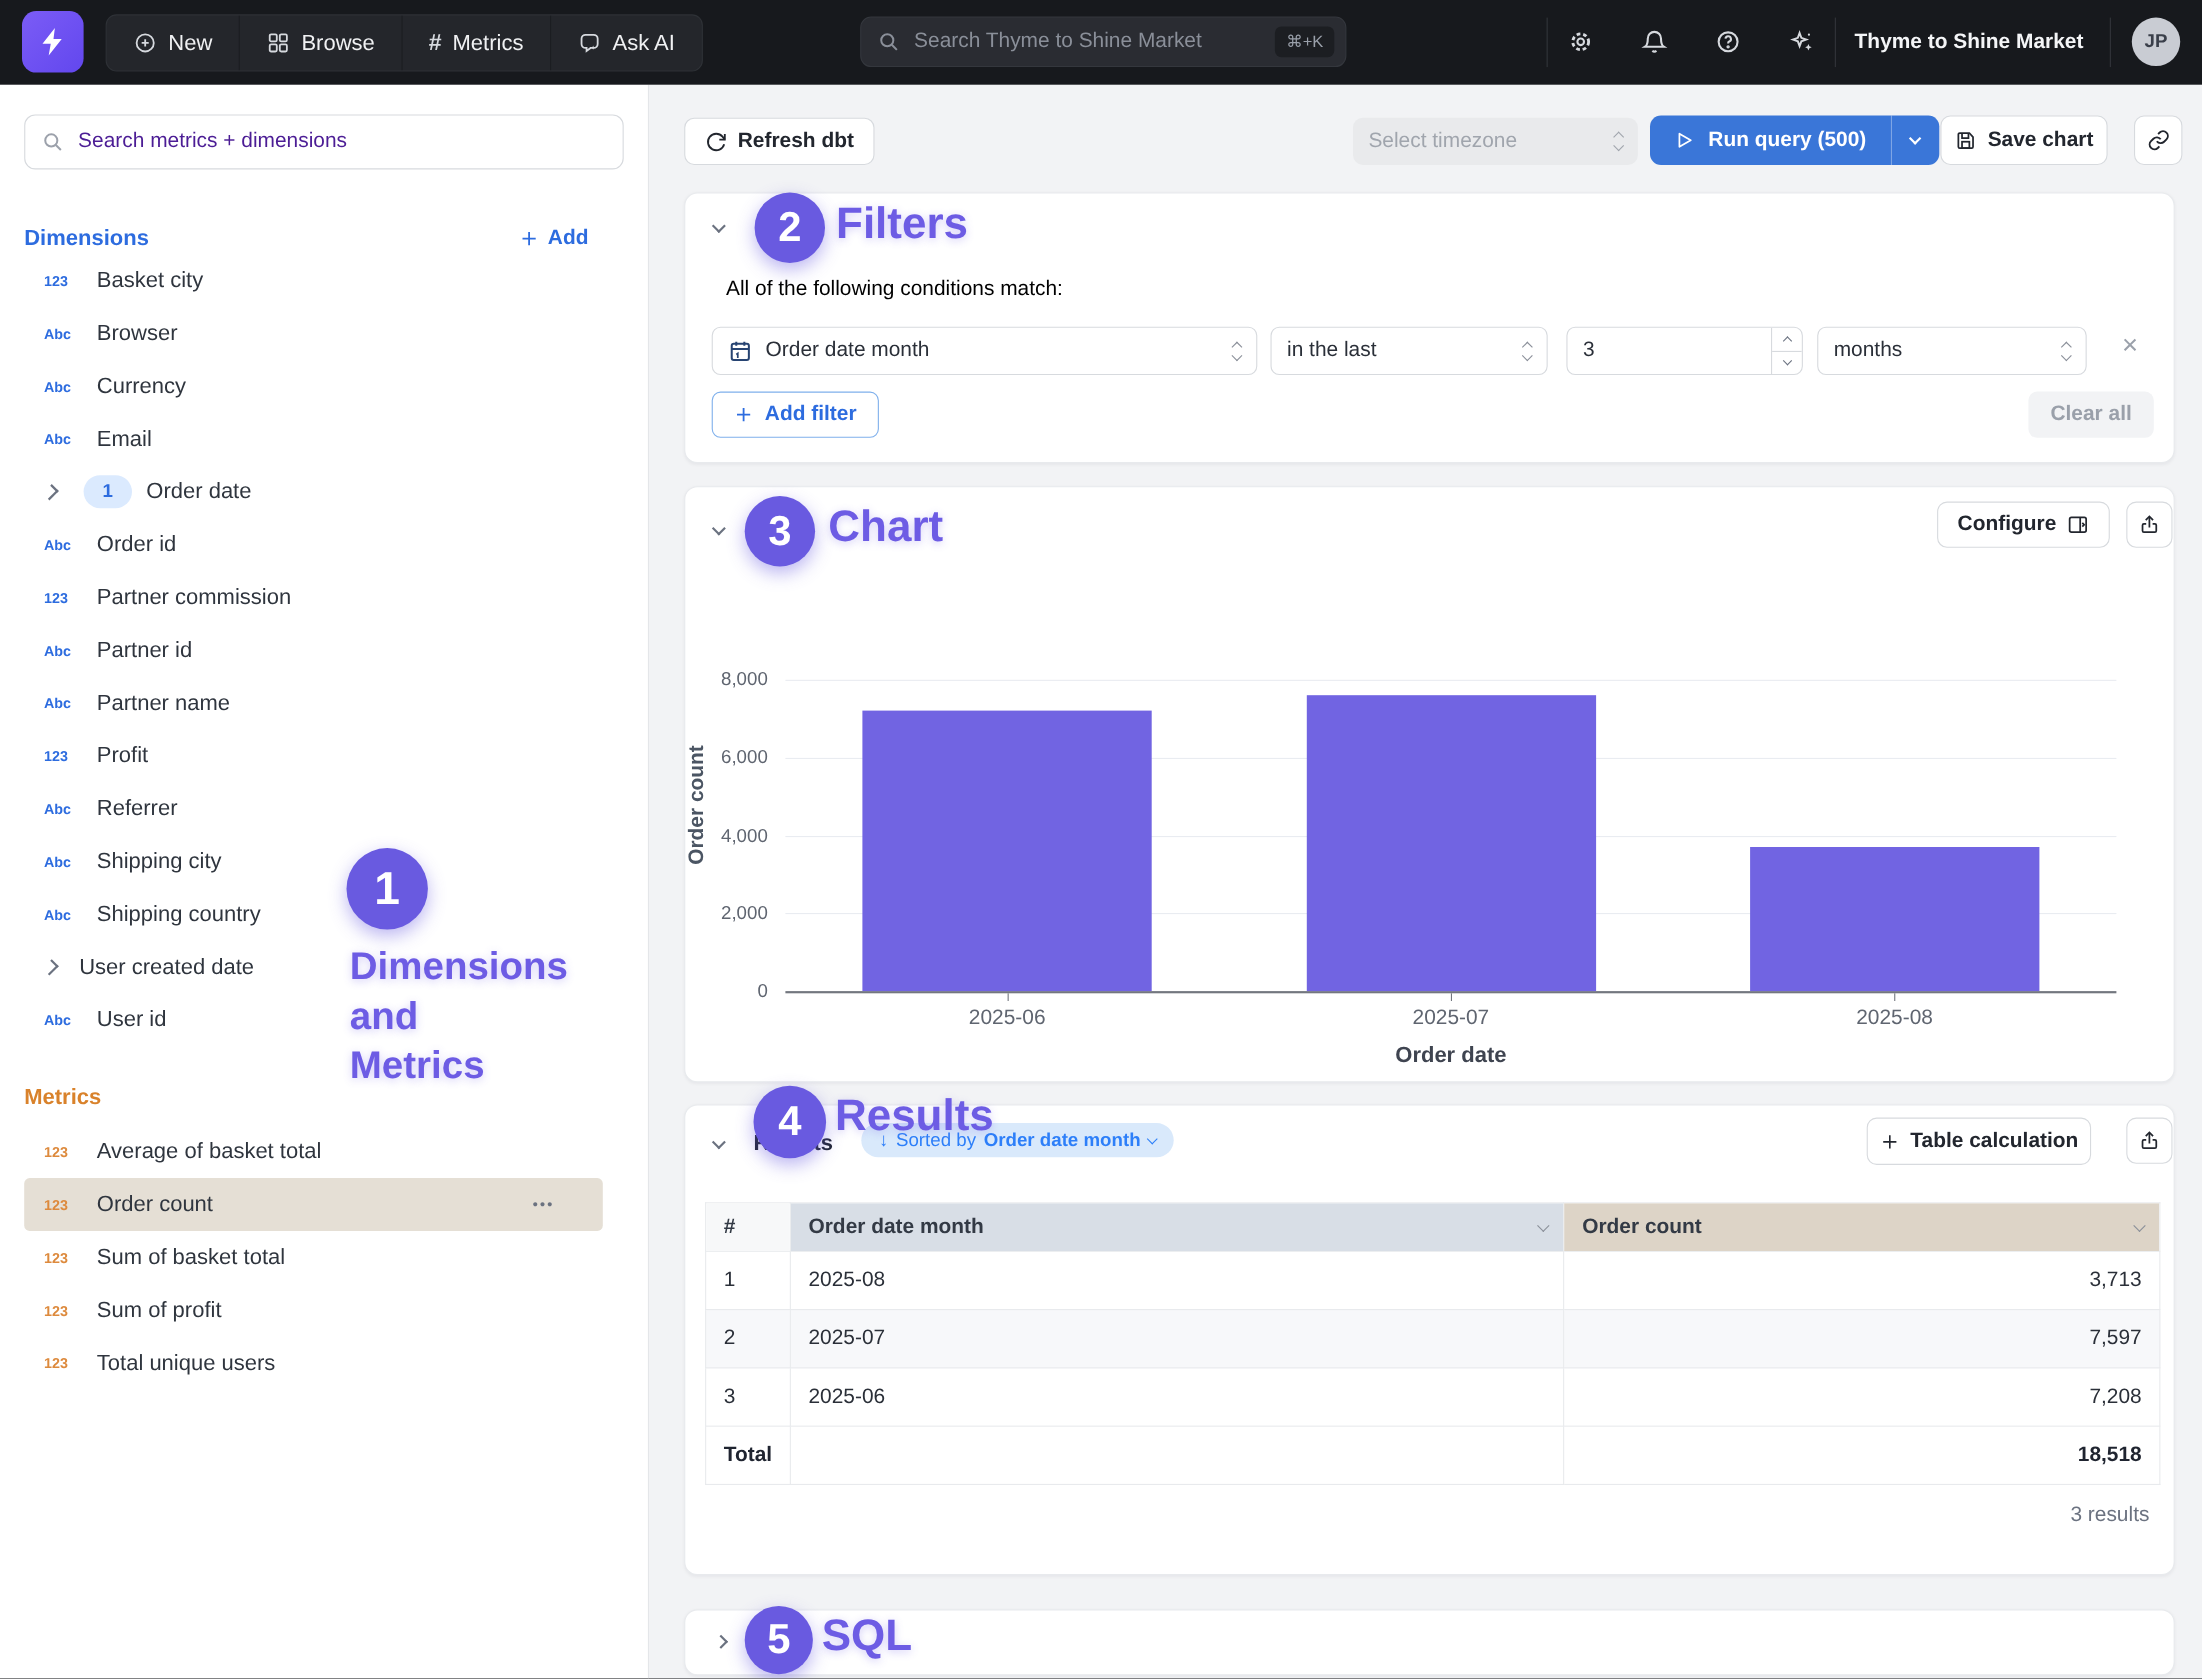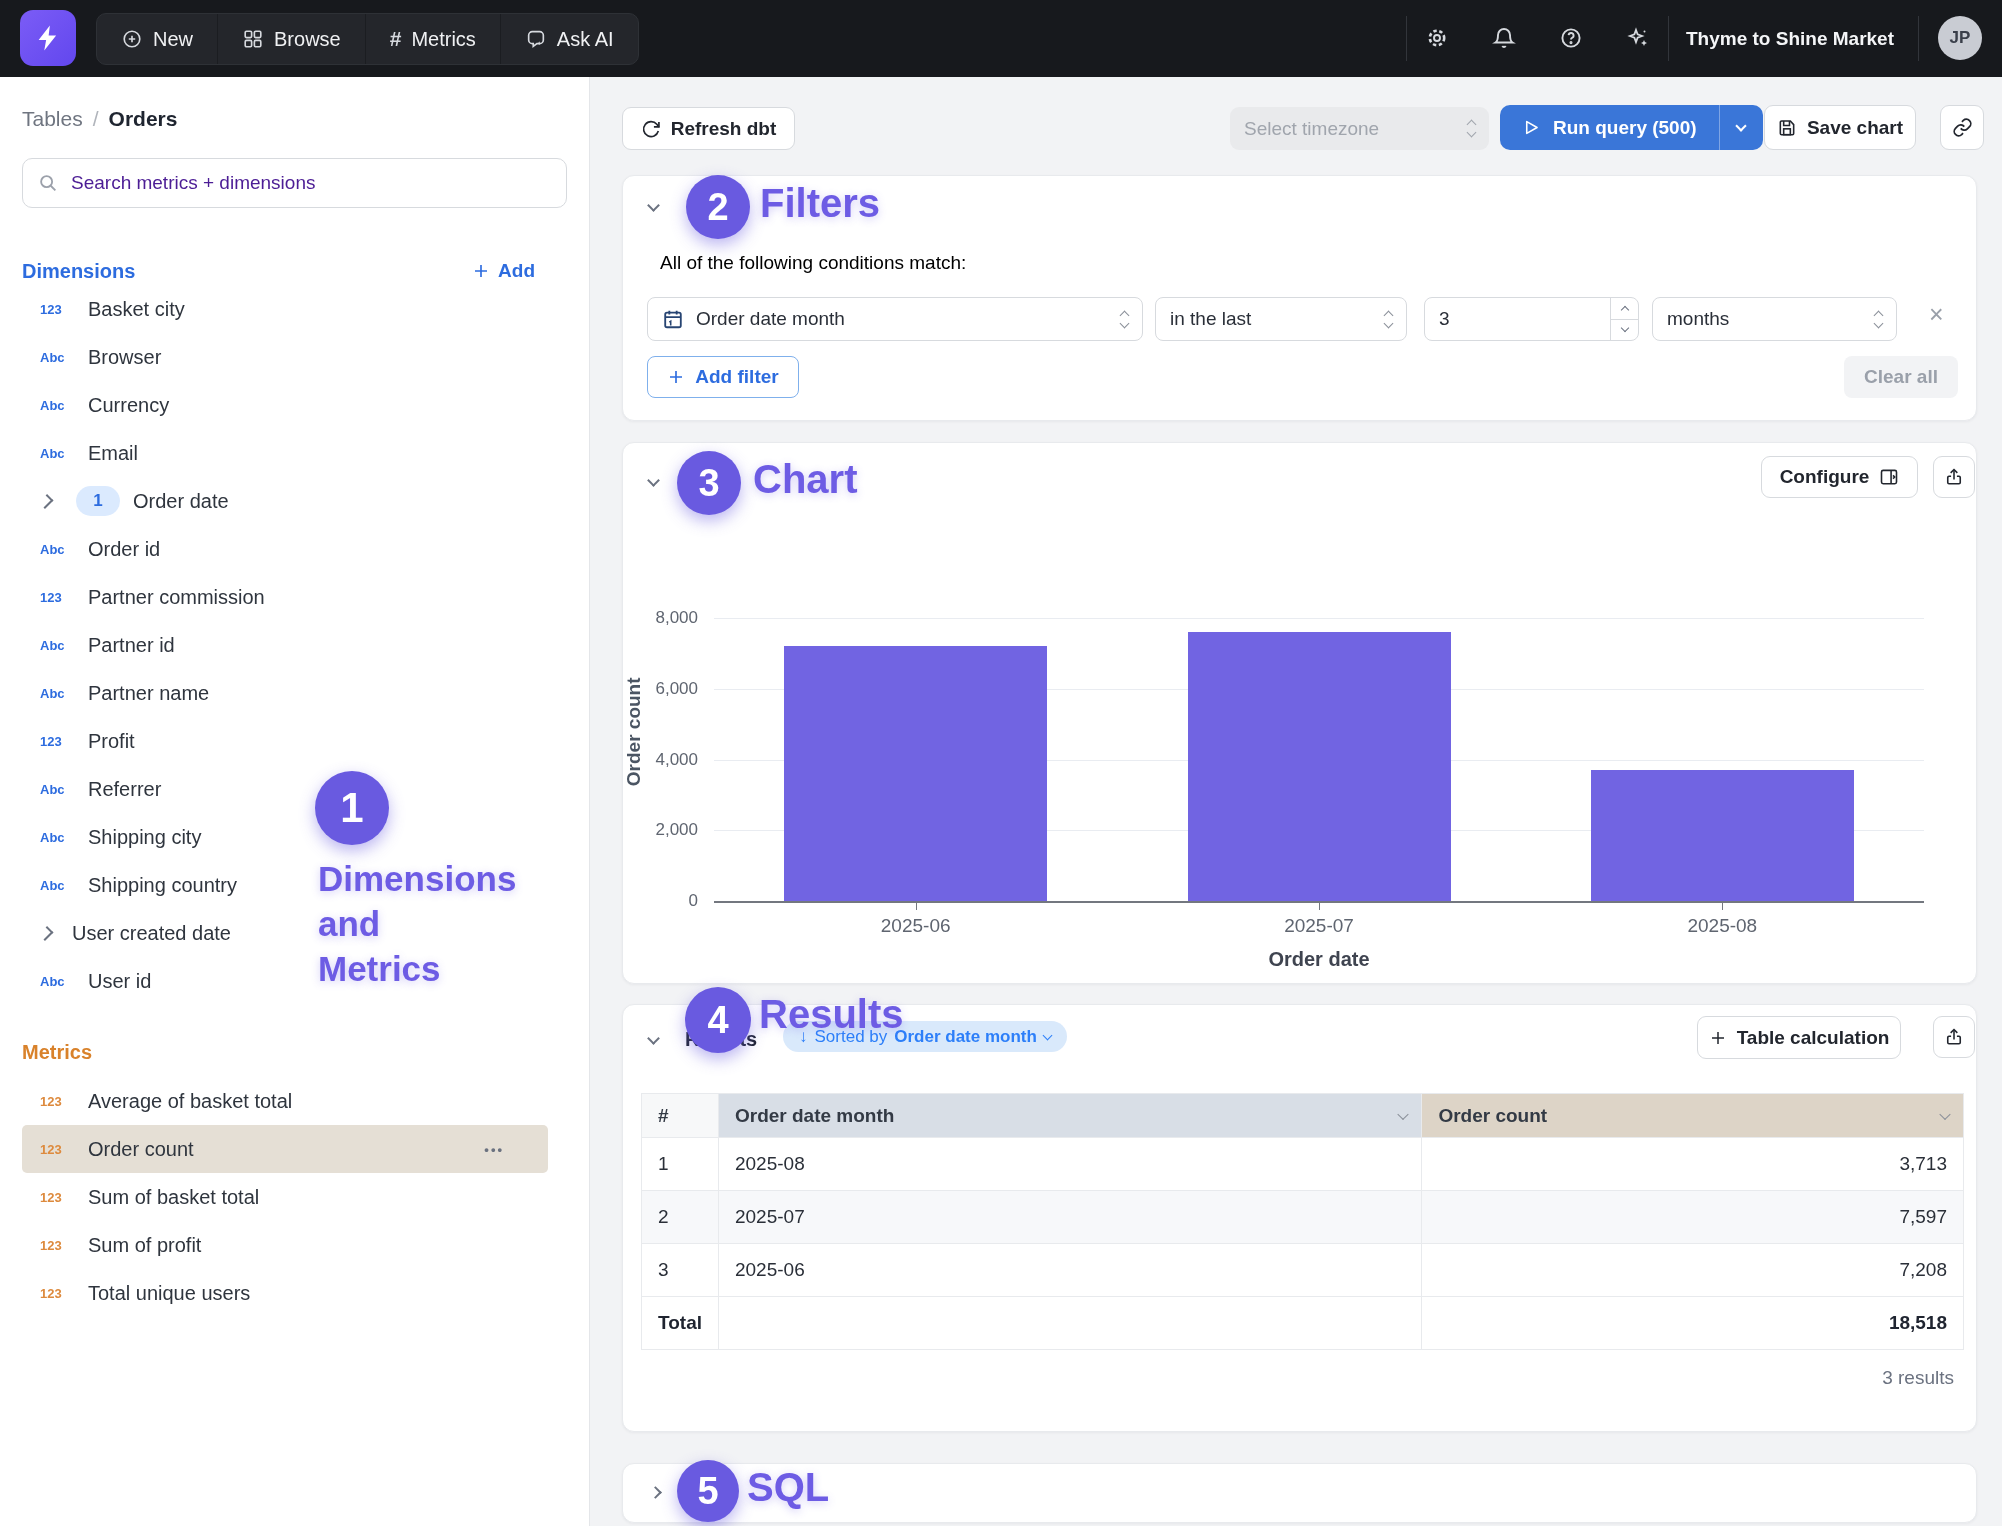--- a/index.html
+++ b/index.html
@@ -195,20 +195,30 @@
         <span class="ic">
           <svg width="22" height="22" viewBox="0 0 24 24" fill="none" stroke="currentColor" stroke-width="1.8">
               <path d="M4 8a4 4 0 0 1 4-4h8a4 4 0 0 1 4 4v5a4 4 0 0 1-4 4h-3l-4 3v-3H8a4 4 0 0 1-4-4z"></path>
               <path d="M15.5 14.5l.6 1.6 1.6.6-1.6.6-.6 1.6-.6-1.6-1.6-.6 1.6-.6z" fill="currentColor" stroke="none"></path>
             </svg>
         </span>
         <span>Ask AI</span>
       </div>
     </div>
 
+    <div class="nav-search">
+      <span>
+        <svg width="22" height="22" viewBox="0 0 24 24" fill="none" stroke="#8a8f99" stroke-width="2">
+            <circle cx="10.5" cy="10.5" r="6"></circle>
+            <path d="M15 15l5 5"></path>
+          </svg>
+      </span>
+      <span class="ph">Search Thyme to Shine Market</span>
+      <span class="kbd">⌘+K</span>
+    </div>
 
     <div class="nav-div" style="left:1406px"></div>
     <div class="nav-ic" style="left:1416px">
       <svg width="24" height="24" viewBox="0 0 24 24" fill="none" stroke="currentColor">
           <circle cx="12" cy="12" r="7.2" stroke-width="2.6" stroke-dasharray="3.4 2.6"></circle>
           <circle cx="12" cy="12" r="3" stroke-width="1.9"></circle>
         </svg>
     </div>
     <div class="nav-ic" style="left:1483px">
       <svg width="24" height="24" viewBox="0 0 24 24" fill="none" stroke="currentColor" stroke-width="1.9">
@@ -230,25 +240,20 @@
           <circle cx="18.5" cy="5.5" r="1" fill="currentColor" stroke="none"></circle>
         </svg>
     </div>
     <div class="nav-div" style="left:1668px"></div>
     <div class="project-name">Thyme to Shine Market</div>
     <div class="nav-div" style="left:1918px"></div>
     <div class="avatar">JP</div>
   </div>
 
   <div class="sidebar">
-    <div class="breadcrumb">
-      <span class="bc-root">Tables</span>
-      <span class="bc-sep">/</span>
-      <span class="bc-cur">Orders</span>
-    </div>
 
     <div class="side-search">
       <span>
         <svg width="22" height="22" viewBox="0 0 24 24" fill="none" stroke="#9ca1ab" stroke-width="2">
             <circle cx="10.5" cy="10.5" r="6"></circle>
             <path d="M15 15l5 5"></path>
           </svg>
       </span>
       <span class="ph">Search metrics + dimensions</span>
     </div>

